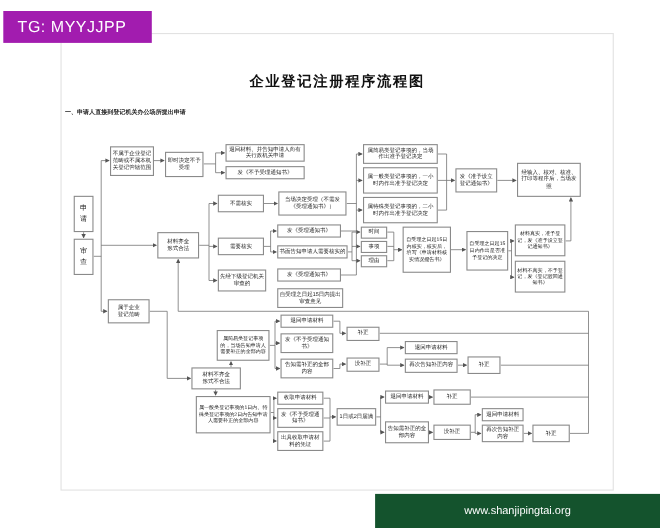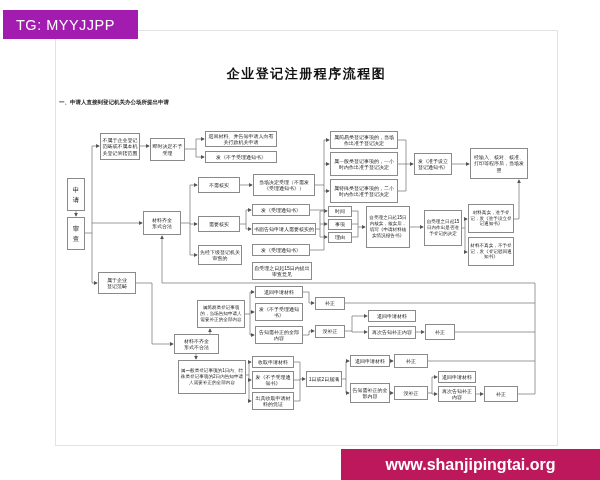--- a/index.html
+++ b/index.html
@@ -14,22 +14,22 @@
   .nodes,.edges{position:absolute;left:0;top:0;width:600px;height:480px;}
   .edges{pointer-events:none;}
   .edges polyline{stroke:#707070;stroke-width:0.7;fill:none;}
   .node{position:absolute;box-sizing:border-box;background:#fff;border:0.7px solid #8a8a8a;
         color:#222;display:flex;align-items:center;justify-content:center;text-align:center;
         font-size:5px;line-height:1.3;padding:1px;overflow:hidden;white-space:pre-line;}
   .node.v{font-size:6.5px;line-height:1.5;}
   .wm-top{position:absolute;left:3px;top:10px;width:135px;height:29px;background:#a21caf;
           color:#fff;display:flex;align-items:center;padding-left:13px;box-sizing:border-box;
           font-size:14.5px;letter-spacing:.5px;}
-  .wm-bottom{position:absolute;left:341px;top:449px;width:259px;height:31px;background:#be185d;
-          color:#fff;display:flex;align-items:center;justify-content:center;font-size:16px;font-weight:bold;}
+  .wm-bottom{position:absolute;left:341px;top:449px;width:259px;height:31px;background:#14532d;
+          color:#fff;display:flex;align-items:center;justify-content:center;font-size:10px;}
 </style>
 </head>
 <body>
 
 <div class="sheet"></div>
 
 <div class="title">企业登记注册程序流程图</div>
 <div class="heading">一、申请人直接到登记机关办公场所提出申请</div>
 
 <svg class="edges" viewBox="0 0 600 480">

